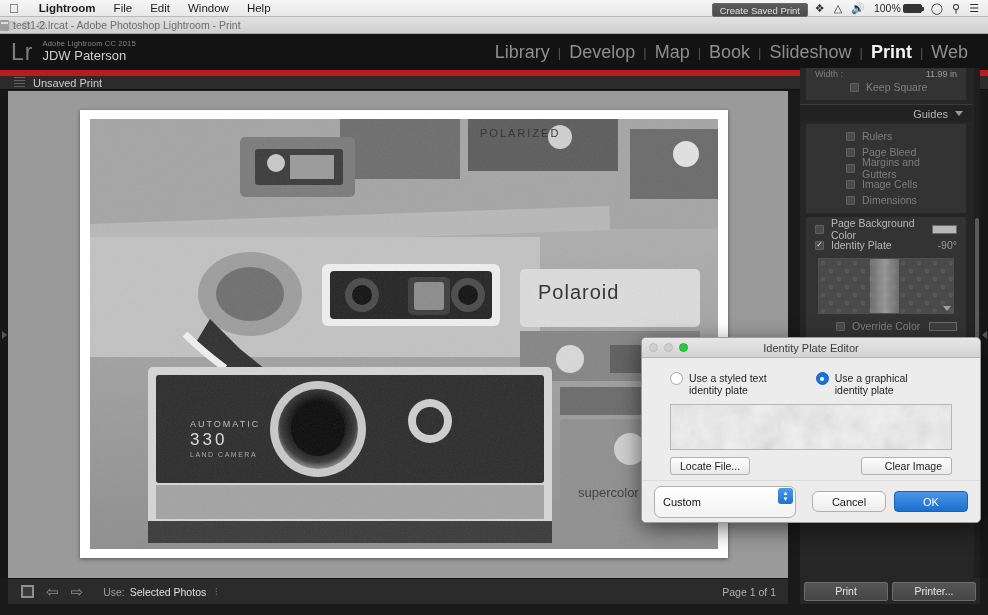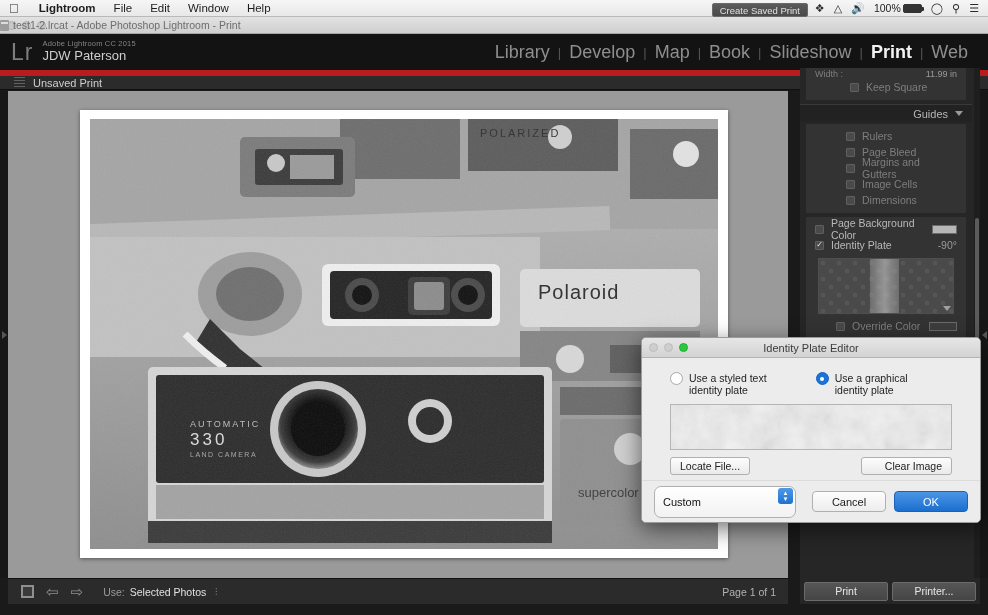--- a/index.html
+++ b/index.html
@@ -225,21 +225,21 @@
     position:absolute; right: 2px; top: 1px; width: 15px; height: 16px;
     background: linear-gradient(#4e9ae8,#1f72d0); border-radius: 3px; color:#fff;
     display:flex; flex-direction:column; align-items:center; justify-content:center; font-size:6px; line-height:6px;
   }
   .dlg-btn {
     height: 21px; min-width: 74px; border-radius: 4px; font-size: 11px;
     display: flex; align-items: center; justify-content: center;
   }
   .dlg-btn.cancel { background: linear-gradient(#fdfdfd,#ededed); border: 1px solid #b0b0b0; color: #1b1b1b; }
   .dlg-btn.ok { background: linear-gradient(#4b95e6,#1c6fd0); border: 1px solid #1862bb; color: #fff; }
-  .ml-auto { margin-left: auto; }
+  .ml-auto { margin-left: auto; border-radius: 6px; }
 </style>
 </head>
 <body>
 
 <div id="app">
 
   <div class="macbar">
     <span class="apple"></span>
     <span class="mi app">Lightroom</span>
     <span class="mi">File</span>

